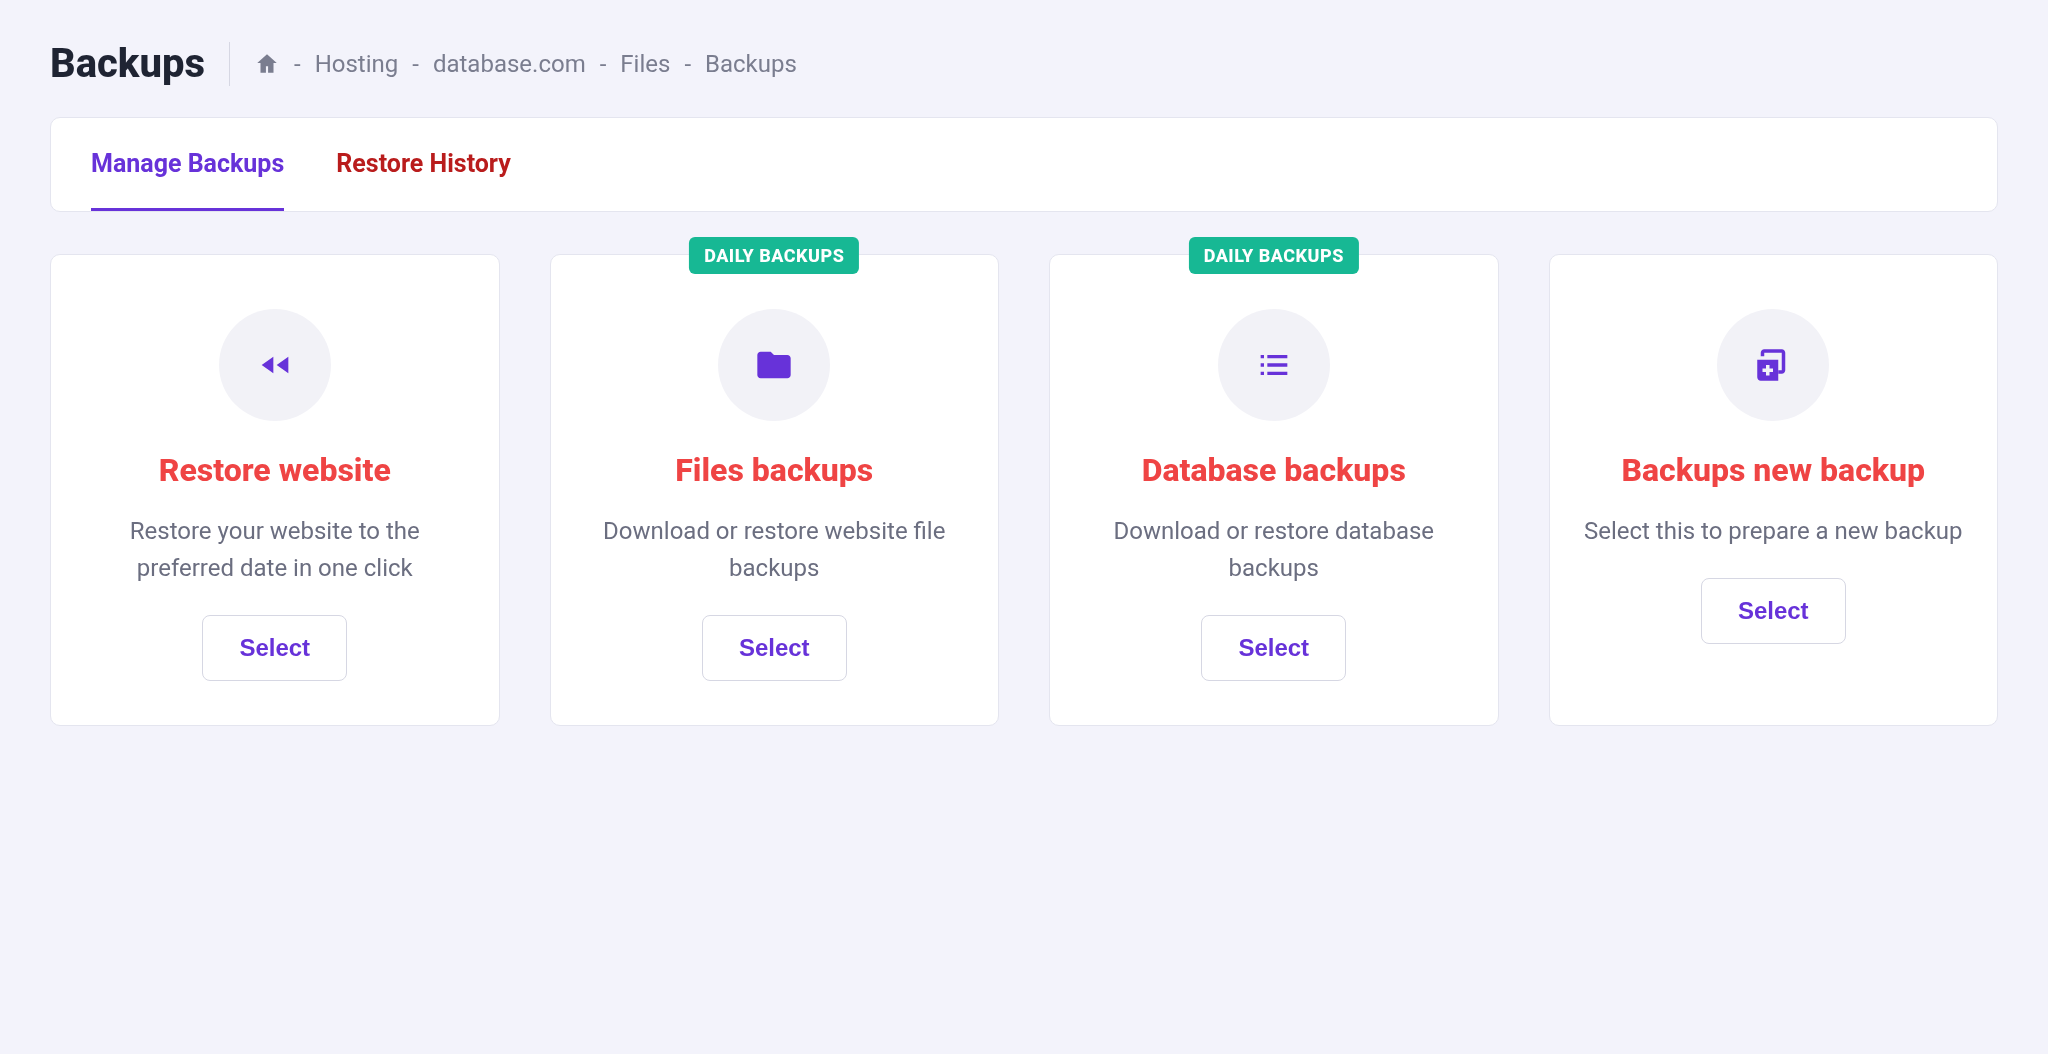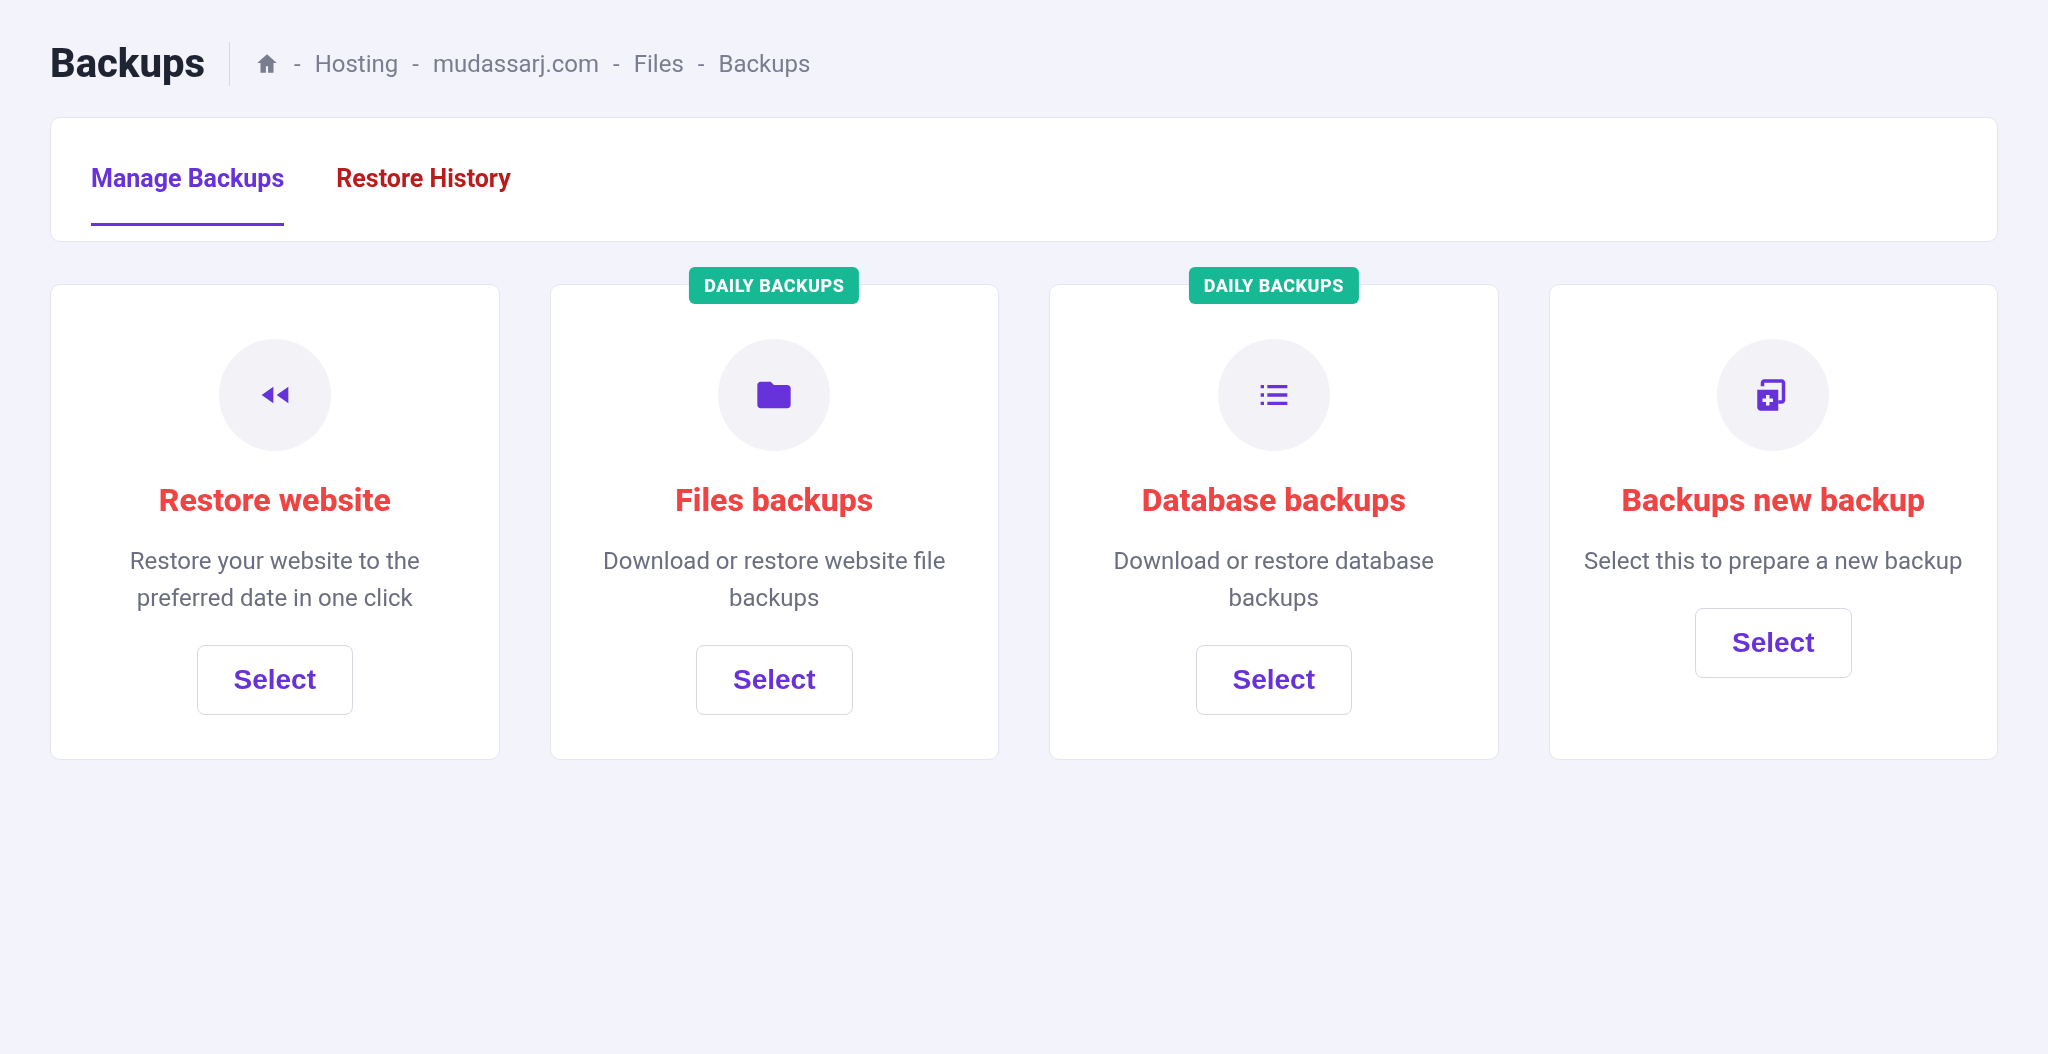--- a/index.html
+++ b/index.html
@@ -36,21 +36,21 @@
     font-size: 24px;
   }
   .breadcrumb .home-icon svg { display: block; }
   .breadcrumb .sep { color: #7a7d8f; }
   .breadcrumb .crumb { color: #7a7d8f; cursor: pointer; }
   .breadcrumb .crumb.current { color: #7a7d8f; }
   .tabs-container {
     background: #ffffff;
     border: 1px solid #e4e5ef;
     border-radius: 10px;
-    padding: 16px 40px;
+    padding: 1px 40px;
     display: flex;
     gap: 52px;
     margin-bottom: 42px;
   }
   .tab {
     padding: 30px 0;
     font-size: 25px;
     font-weight: 700;
     color: #b91c1c;
     cursor: pointer;
@@ -110,21 +110,21 @@
     color: #6b6e80;
     line-height: 1.55;
     margin-bottom: 28px;
     margin-top: 24px;
   }
   .select-btn {
     display: inline-block;
     border: 1px solid #d6d7e3;
     background: #ffffff;
     color: #6732d9;
-    font-size: 28px;
+    font-size: 24px;
     font-weight: 700;
     padding: 18px 36px;
     border-radius: 8px;
     cursor: pointer;
   }
 </style>
 </head>
 <body>
 
 <div class="header">
@@ -132,21 +132,21 @@
   <div class="divider-v"></div>
   <nav class="breadcrumb">
     <span class="home-icon">
       <svg width="26" height="26" viewBox="0 0 24 24" fill="#7a7d8f">
           <path d="M12 3l9 8h-3v9h-5v-6H11v6H6v-9H3l9-8z"></path>
         </svg>
     </span>
     <span class="sep">-</span>
     <span class="crumb">Hosting</span>
     <span class="sep">-</span>
-    <span class="crumb">mudassarj.com</span>
+    <span class="crumb">database.com</span>
     <span class="sep">-</span>
     <span class="crumb">Files</span>
     <span class="sep">-</span>
     <span class="crumb current">Backups</span>
   </nav>
 </div>
 
 <div class="tabs-container">
   <div class="tab active">Manage Backups</div>
   <div class="tab">Restore History</div>

